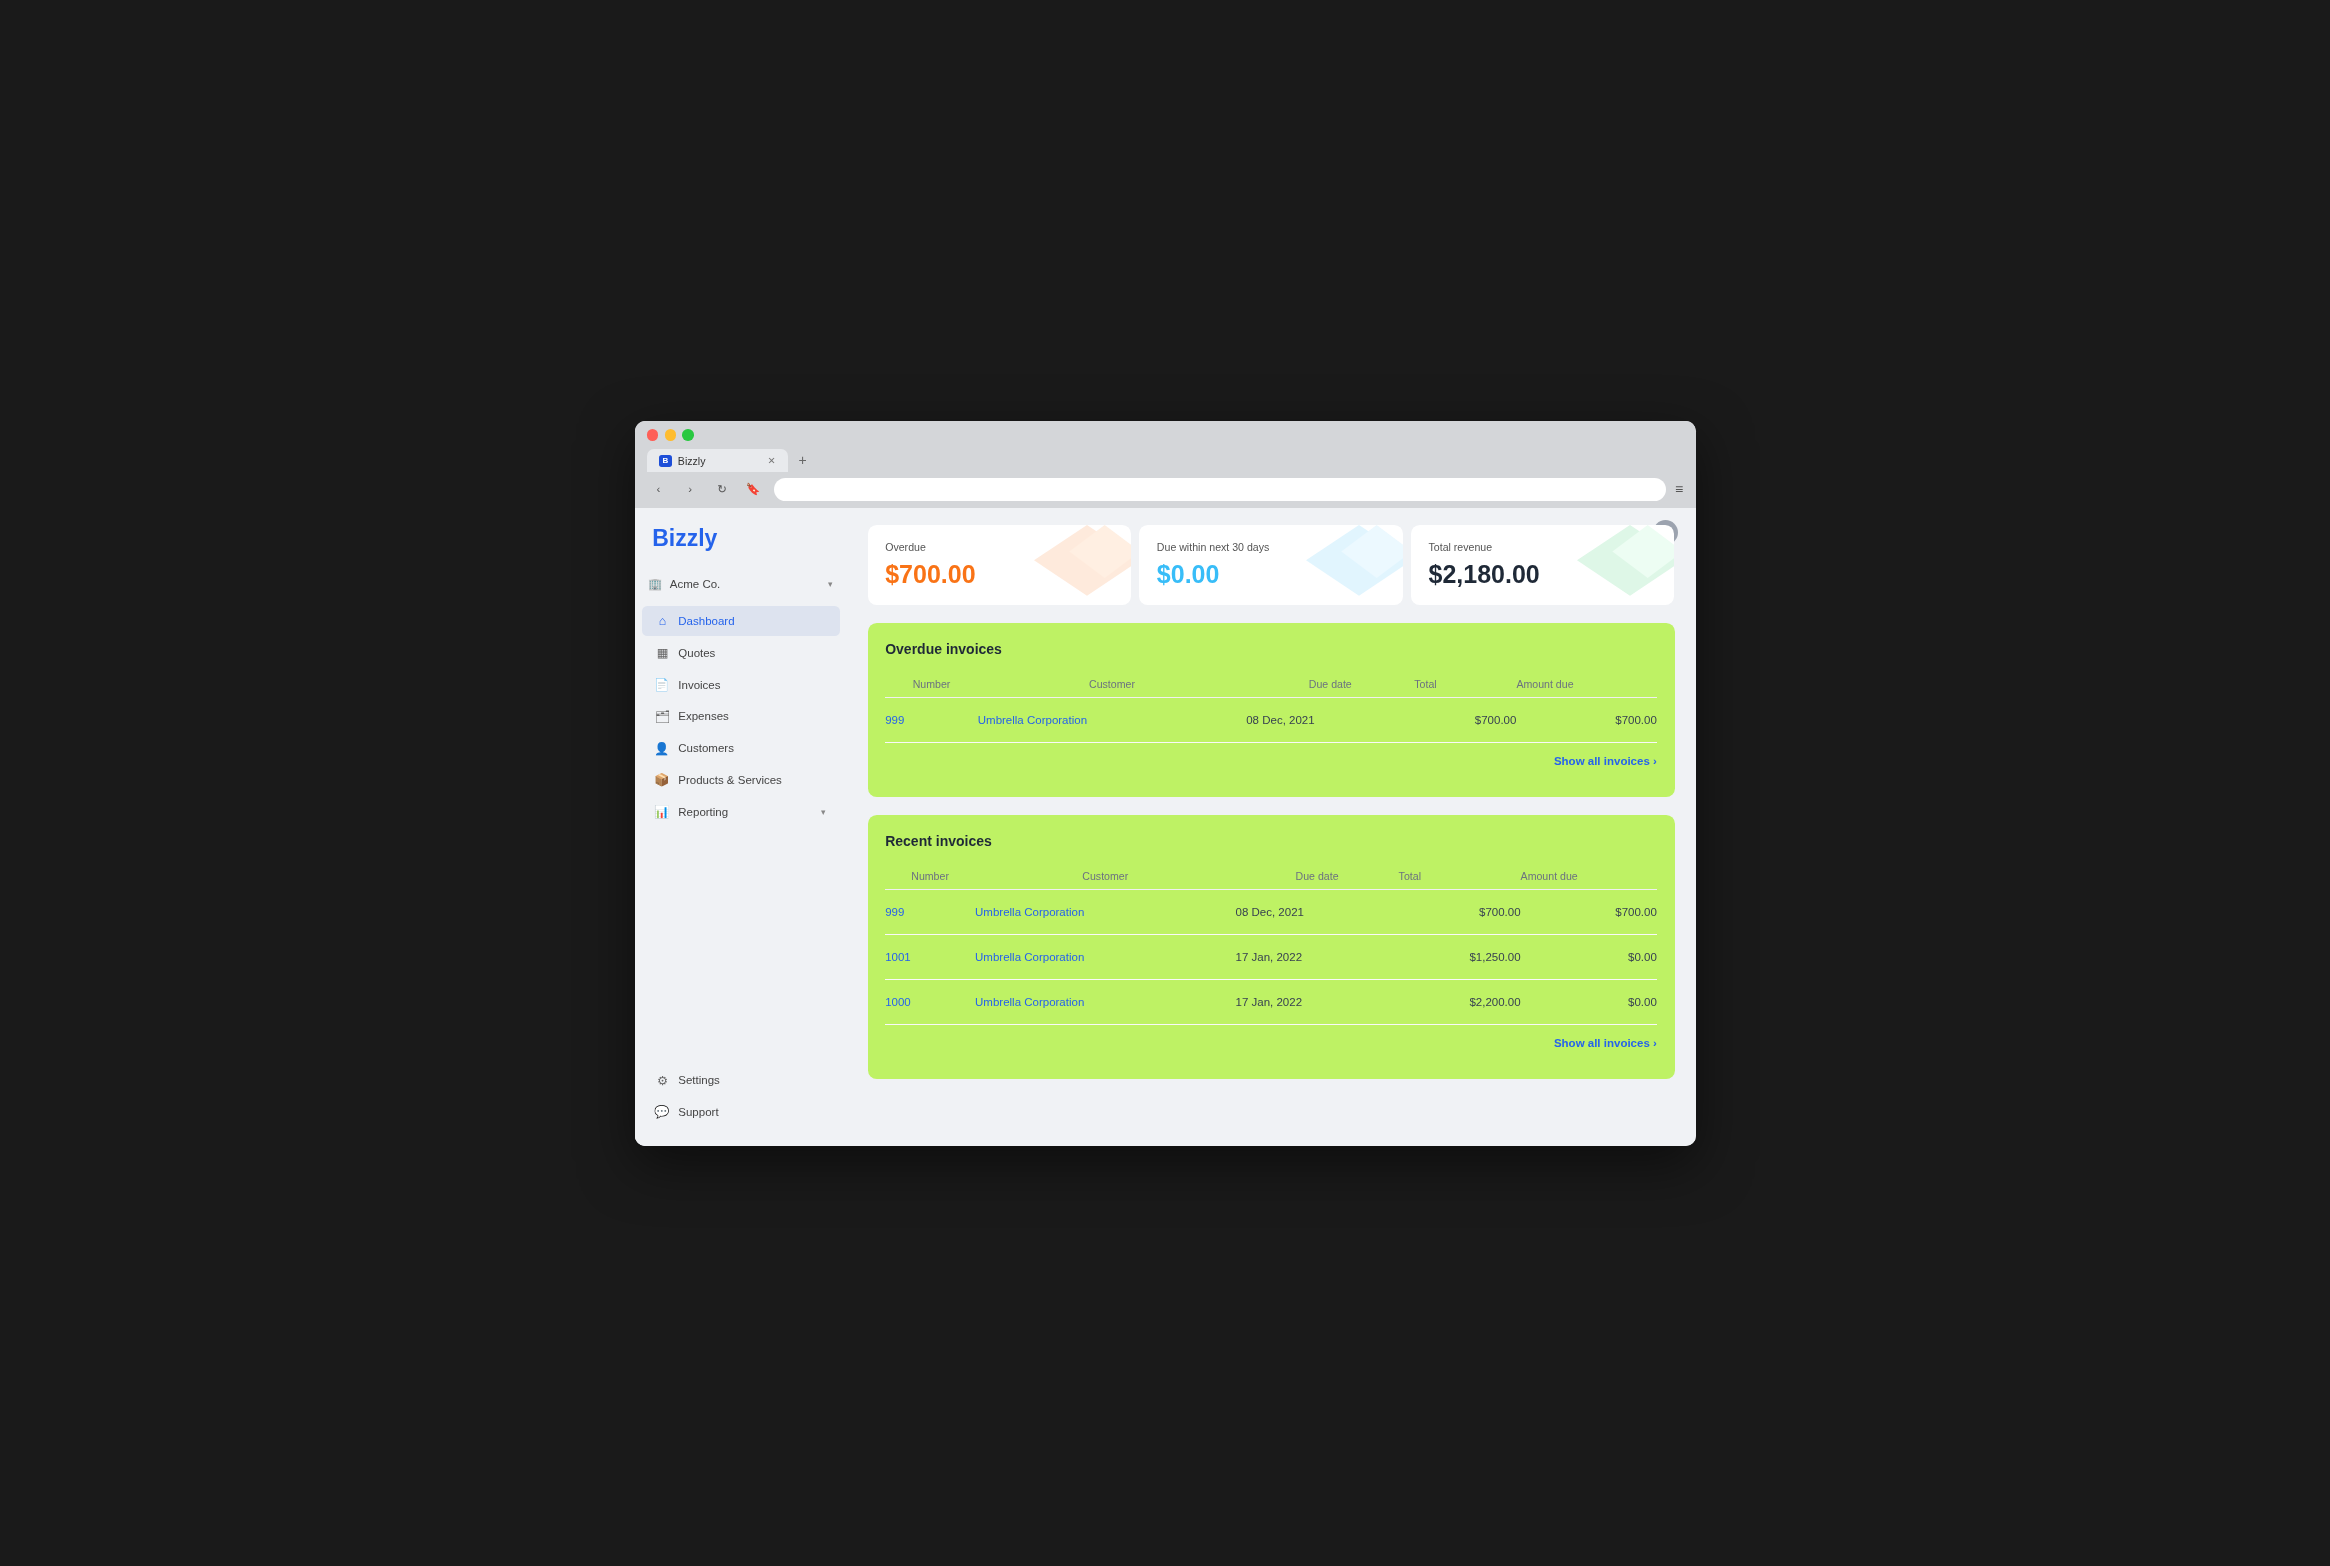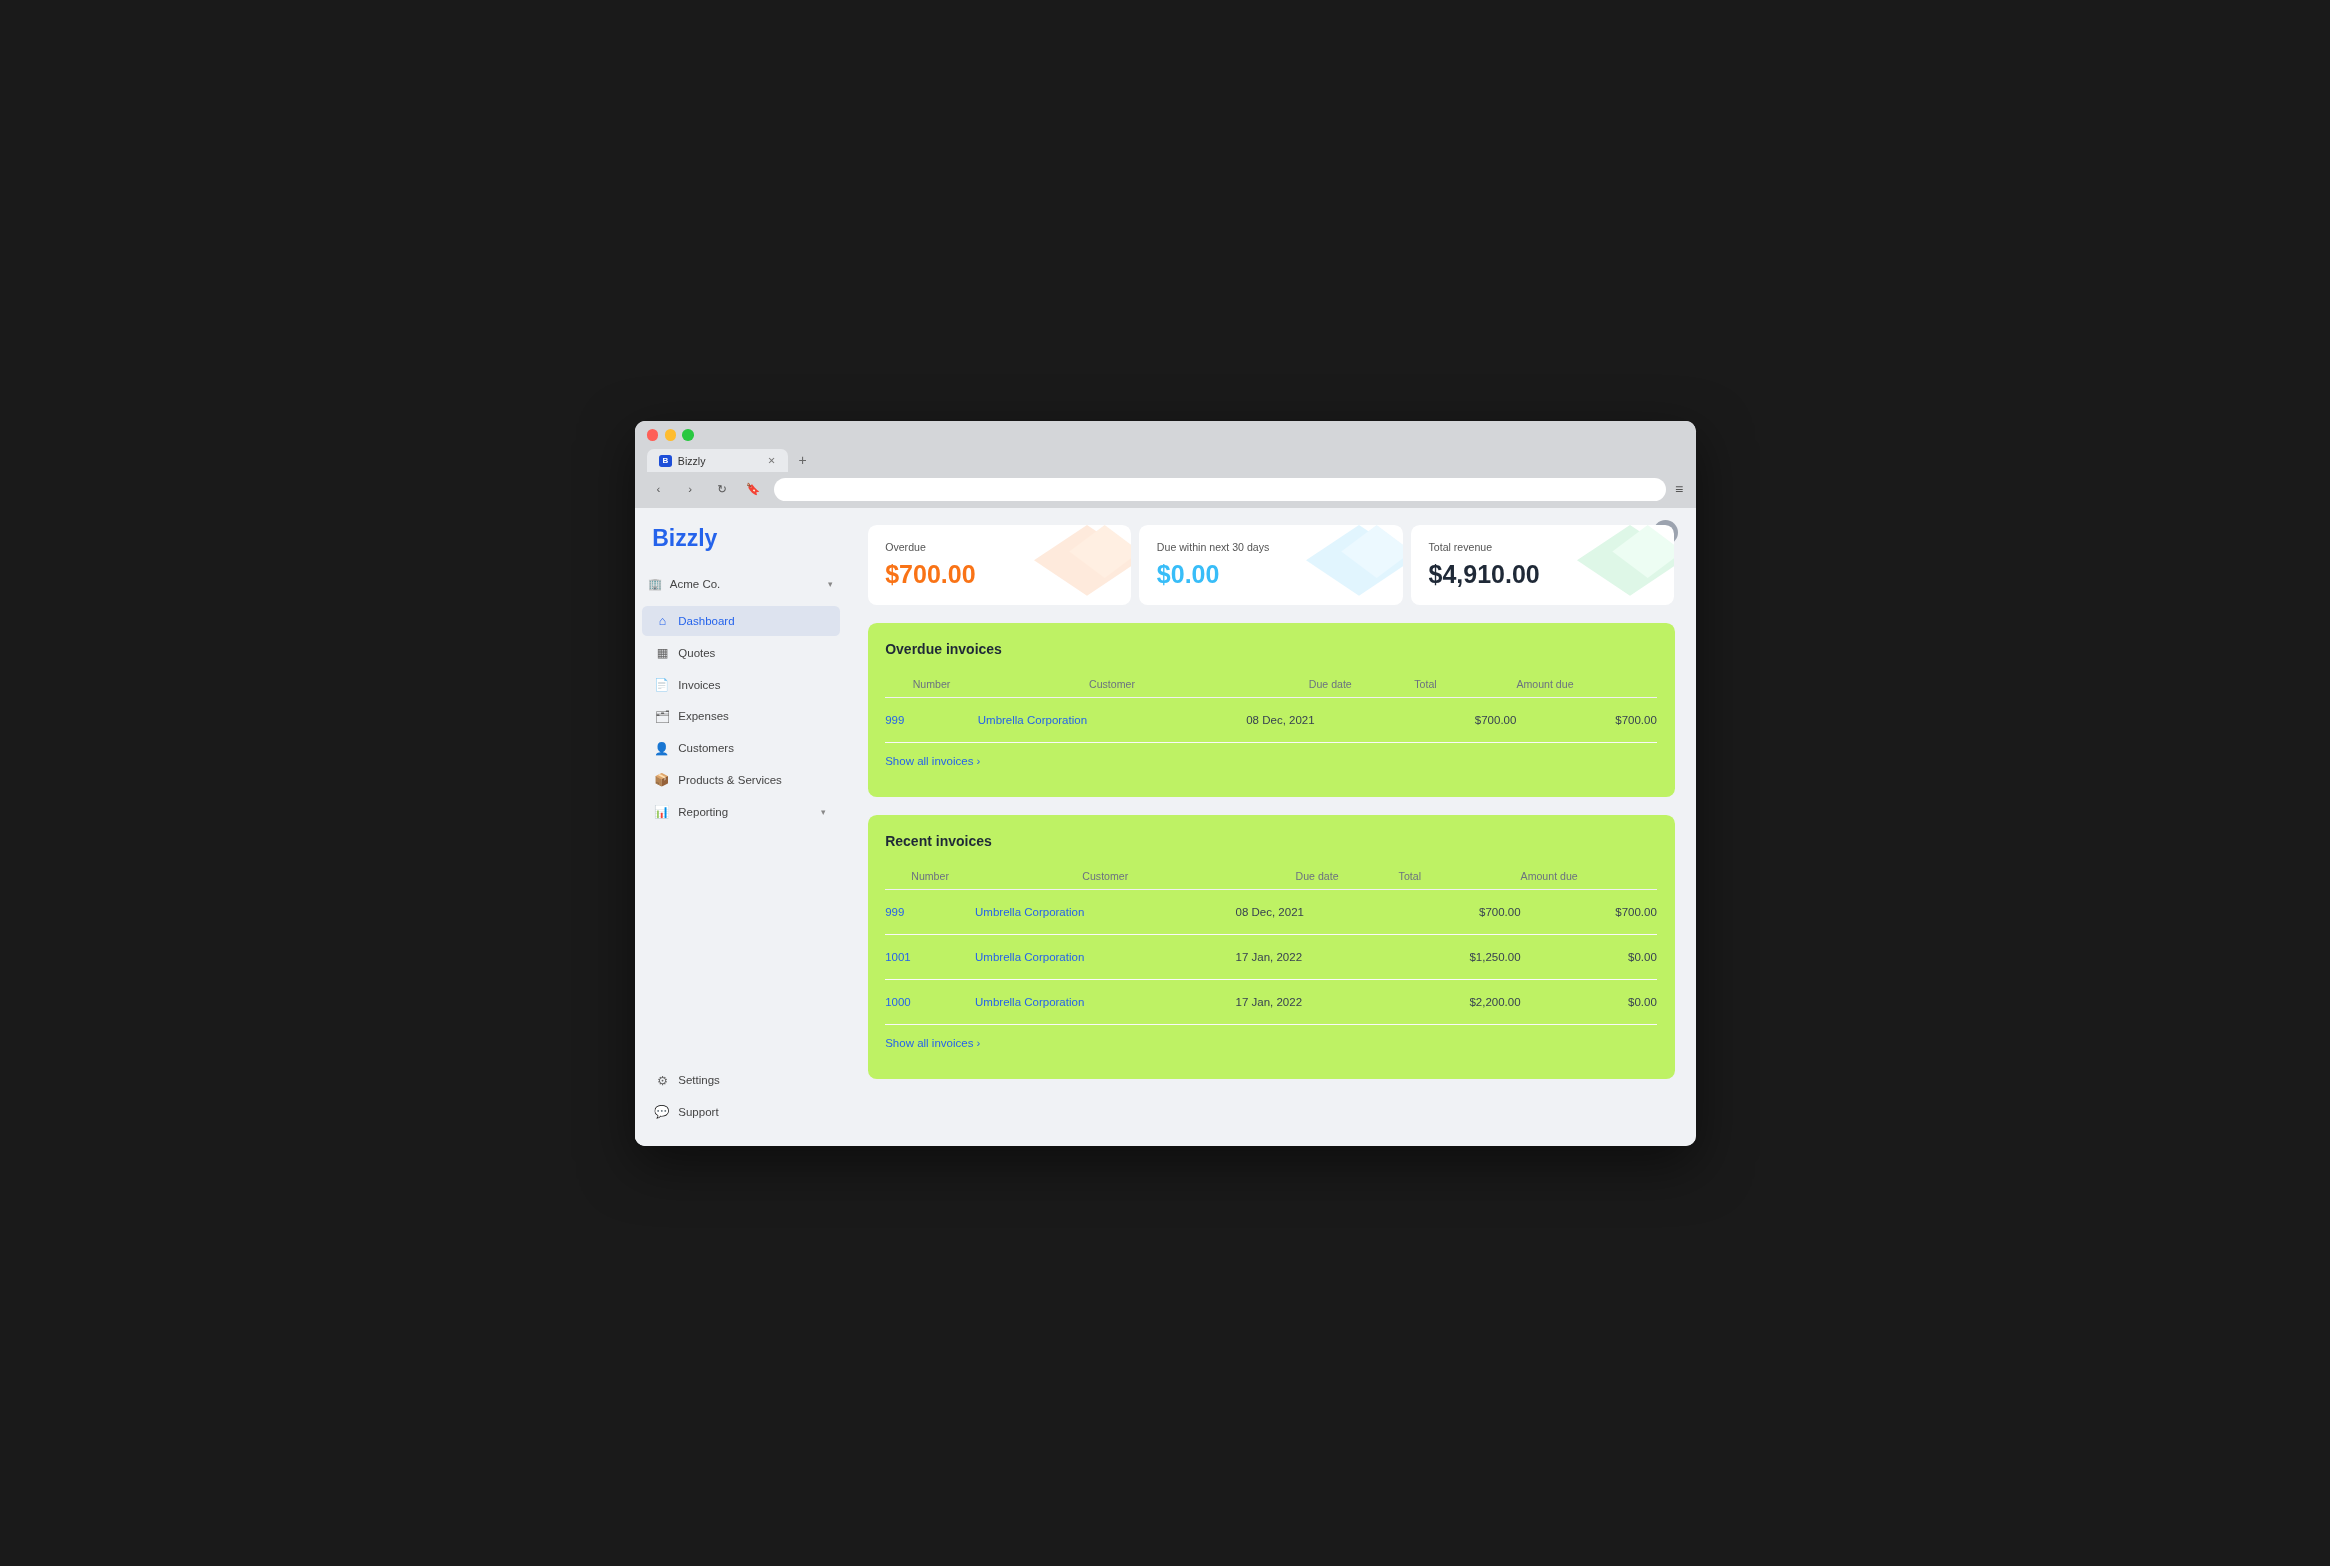--- a/index.html
+++ b/index.html
@@ -171,21 +171,21 @@
     }
     td {
       padding: 16px 0; font-size: 11.5px; color: #374151;
       border-bottom: 0.9px solid #f9f9f9;
     }
     td.link { color: #2563eb; cursor: pointer; }
     td.right { text-align: right; }
     th.right { text-align: left; }
 
     .show-all-row td {
-      text-align: left; padding: 12.4px 0; border-bottom: none;
+      text-align: right; padding: 12.4px 0; border-bottom: none; font-weight: bold;
     }
     .show-all-link {
       color: #2563eb; font-size: 11.5px; cursor: pointer;
     }
   </style>
 </head>
 <body>
 
 <div class="browser-window">
 
@@ -284,21 +284,21 @@
         <div class="stat-card">
           <div class="stat-label">Due within next 30 days</div>
           <div class="stat-value due">$0.00</div>
           <svg class="card-bg-shape" viewBox="0 0 120 80" fill="none">
             <polygon points="60,0 120,40 60,80 0,40" fill="#38bdf8"></polygon>
             <polygon points="80,0 120,30 80,60 40,30" fill="#7dd3fc"></polygon>
           </svg>
         </div>
         <div class="stat-card">
           <div class="stat-label">Total revenue</div>
-          <div class="stat-value revenue">$4,910.00</div>
+          <div class="stat-value revenue">$2,180.00</div>
           <svg class="card-bg-shape" viewBox="0 0 120 80" fill="none">
             <polygon points="60,0 120,40 60,80 0,40" fill="#22c55e"></polygon>
             <polygon points="80,0 120,30 80,60 40,30" fill="#86efac"></polygon>
           </svg>
         </div>
       </div>
 
       <div class="section-card">
         <div class="section-title">Overdue invoices</div>
         <table>

